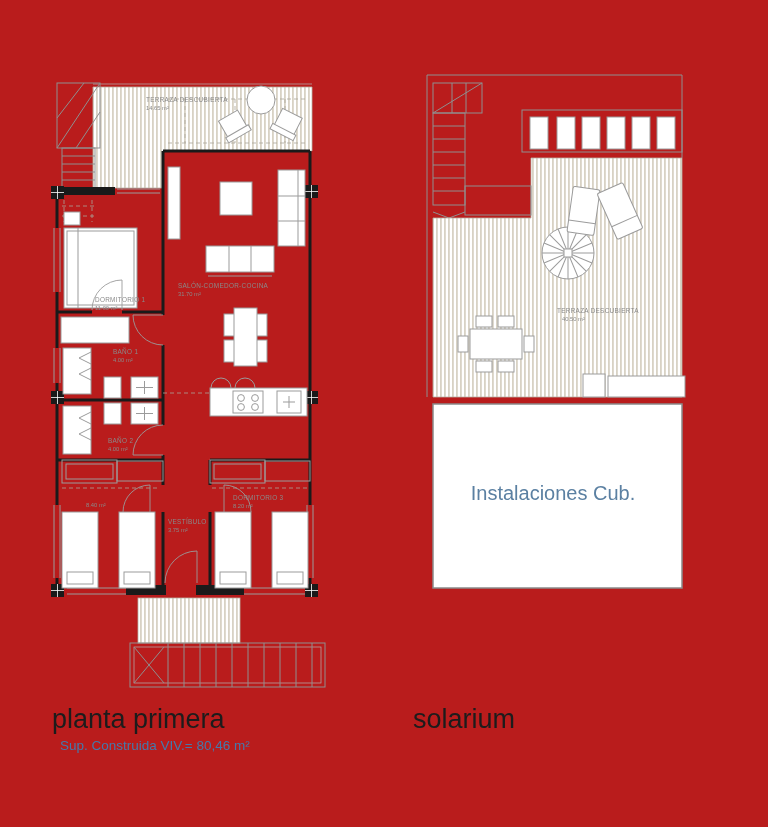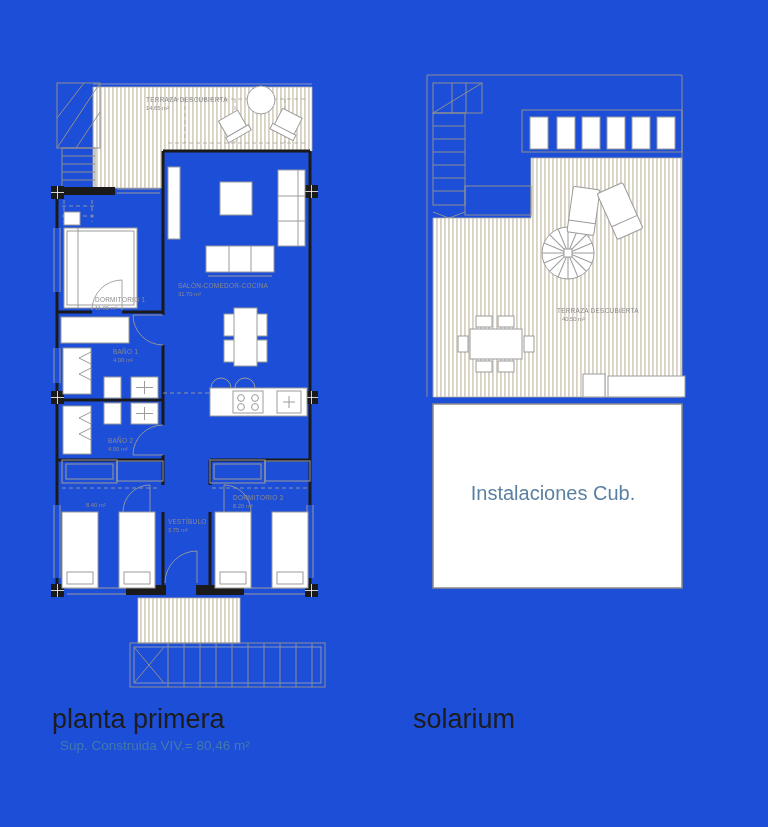--- a/index.html
+++ b/index.html
@@ -1,17 +1,17 @@
 <!DOCTYPE html>
 <html><head>
 <meta charset="utf-8">
 <style>
   html,body{margin:0;padding:0;background:#ffffff;}
   .sheet{
-    position:relative;width:768px;height:827px;background:#1d4ed8;
+    position:relative;width:768px;height:827px;background:#b91c1c;
     font-family:"Liberation Sans",sans-serif;overflow:hidden;
   }
   svg{position:absolute;left:0;top:0;}
   svg text{font-family:"Liberation Sans",sans-serif;}
   .wall{stroke:#1a1a1a;stroke-width:3;fill:none;}
   .wallfill{fill:#1a1a1a;stroke:none;}
   .furn{stroke:#9b9b9b;stroke-width:1;fill:#ffffff;}
   .furnln{stroke:#9b9b9b;stroke-width:1;fill:none;}
   .thin{stroke:#8f8f8f;stroke-width:1;fill:none;}
   .thinner{stroke:#b4b4b4;stroke-width:0.7;fill:none;}

